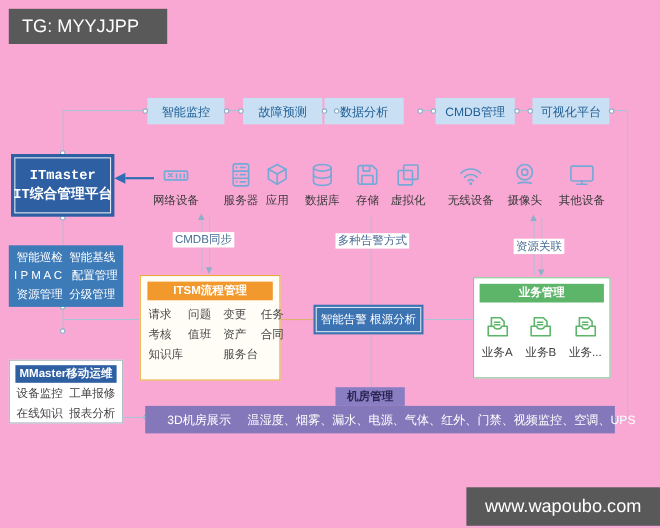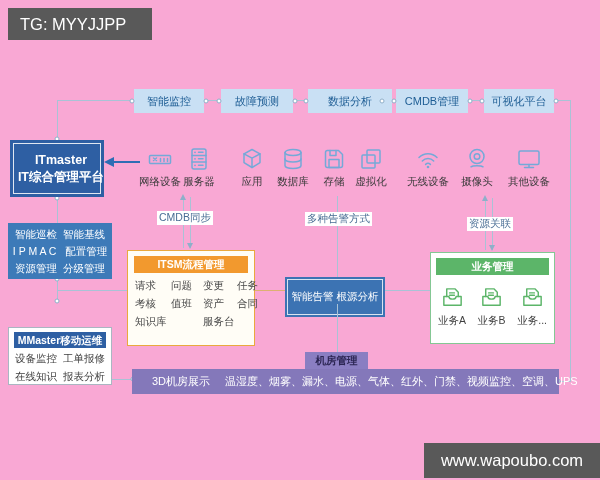--- a/index.html
+++ b/index.html
@@ -13,21 +13,21 @@
        border-bottom:5px solid transparent;border-right:10px solid var(--arrowblue,#2e6db4);}
   .tri-up{position:absolute;width:0;height:0;border-left:3.5px solid transparent;
        border-right:3.5px solid transparent;border-bottom:6px solid var(--linedark,#8fafc9);}
   .tri-dn{position:absolute;width:0;height:0;border-left:3.5px solid transparent;
        border-right:3.5px solid transparent;border-top:6px solid var(--linedark,#8fafc9);}
   
   .topbox{position:absolute;top:89px;height:24px;background:var(--ltblue,#c9e0f4);
        color:var(--ltbluetext,#1e5d94);font-size:11px;display:flex;align-items:center;
        justify-content:center;white-space:nowrap;}
   .platform{position:absolute;background:var(--darkblue,#2e5fa3);color:#fff;display:flex;
-       align-items:center;justify-content:flex-end;text-align:center;}
+       align-items:center;justify-content:center;text-align:center;font-family:Liberation Mono, monospace;}
   .platform .inner{position:absolute;inset:3px;border:1px solid rgba(255,255,255,.85);}
   .ptxt{position:relative;font-weight:bold;font-size:12.5px;line-height:17px;white-space:nowrap;}
   .dev{position:absolute;top:146px;width:56px;display:flex;flex-direction:column;
        align-items:center;gap:3px;}
   .devicon{width:26px;height:26px;color:var(--iconblue,#74a9d8);}
   .devicon svg,.bizicon svg{display:block;width:100%;height:100%;fill:none;stroke:currentColor;
        stroke-width:1.5;stroke-linecap:round;stroke-linejoin:round;}
   .devlabel{font-size:10.5px;color:#3a3a3a;white-space:nowrap;}
   .flowlabel{position:absolute;background:#fff;padding:0 2px;font-size:10.5px;
        color:var(--labelblue,#4a6e95);white-space:nowrap;}
@@ -86,21 +86,21 @@
 
   <div class="line" style="left:57px;top:101px;width:1px;height:39px"></div>
   <div class="line" style="left:57px;top:198px;width:1px;height:25px"></div>
   <div class="line" style="left:57px;top:279px;width:1px;height:22px"></div>
   <div class="line" style="left:57px;top:290px;width:70px;height:1px"></div>
   <div class="line" style="left:57px;top:360px;width:1px;height:19px"></div>
   <div class="line" style="left:57px;top:379px;width:75px;height:1px"></div>
 
   <div class="topbox" style="left:134px;width:70px">智能监控</div>
   <div class="topbox" style="left:221px;width:72px">故障预测</div>
-  <div class="topbox" style="left:308px;width:84px">数据分析</div>
+  <div class="topbox" style="left:295px;width:72px">数据分析</div>
   <div class="topbox" style="left:396px;width:72px">CMDB管理</div>
   <div class="topbox" style="left:484px;width:70px">可视化平台</div>
 
   <i class="dot" style="left:132px;top:101px"></i>
   <i class="dot" style="left:206px;top:101px"></i>
   <i class="dot" style="left:219px;top:101px"></i>
   <i class="dot" style="left:295px;top:101px"></i>
   <i class="dot" style="left:306px;top:101px"></i>
   <i class="dot" style="left:382px;top:101px"></i>
   <i class="dot" style="left:394px;top:101px"></i>
@@ -129,21 +129,21 @@
   <div class="dev" style="left:132px">
     <span class="devicon">
         <svg viewBox="0 0 26 26">
           <rect x="2.5" y="9.5" width="21" height="8" rx="1"></rect>
           <path d="M6.5 12l3 2.5M9.5 12l-3 2.5"></path>
           <path d="M13.5 12.5v3M17 12.5v3M20.5 12.5v3"></path>
         </svg>
       </span>
     <span class="devlabel">网络设备</span>
   </div>
-  <div class="dev" style="left:171px">
+  <div class="dev" style="left:191px">
     <span class="devicon">
         <svg viewBox="0 0 26 26">
           <rect x="6" y="3" width="14" height="20" rx="2"></rect>
           <path d="M6 9.5h14M6 16h14"></path>
           <path d="M12.5 6.3h4.5M12.5 12.8h4.5M12.5 19.3h4.5"></path>
           <circle cx="9" cy="6.3" r="0.9" fill="currentColor" stroke="none"></circle>
           <circle cx="9" cy="12.8" r="0.9" fill="currentColor" stroke="none"></circle>
           <circle cx="9" cy="19.3" r="0.9" fill="currentColor" stroke="none"></circle>
         </svg>
       </span>
@@ -258,21 +258,21 @@
       <span class="itsmcell">合同</span>
       <span class="itsmcell">知识库</span>
       <span class="itsmcell"></span>
       <span class="itsmcell">服务台</span>
       <span class="itsmcell"></span>
     </div>
   </div>
 
   <div class="line" style="left:255px;top:290px;width:30px;height:1px;background:var(--orangeline,#ddb071)"></div>
   <div class="line" style="left:385px;top:290px;width:45px;height:1px"></div>
-  <div class="alertbox" style="left:285px;top:277px;width:100px;height:40px">
+  <div class="alertbox" style="left:285px;top:277px;width:100px;height:27px">
     <div class="inner2"></div>
     <span>智能告警 根源分析</span>
   </div>
   <div class="line" style="left:337px;top:304px;width:1px;height:48px"></div>
 
   <div class="biz" style="left:430px;top:252px;width:125px;height:92px">
     <div class="bizhead">业务管理</div>
     <div class="bizitems">
       <div class="bizitem">
         <span class="bizicon">

